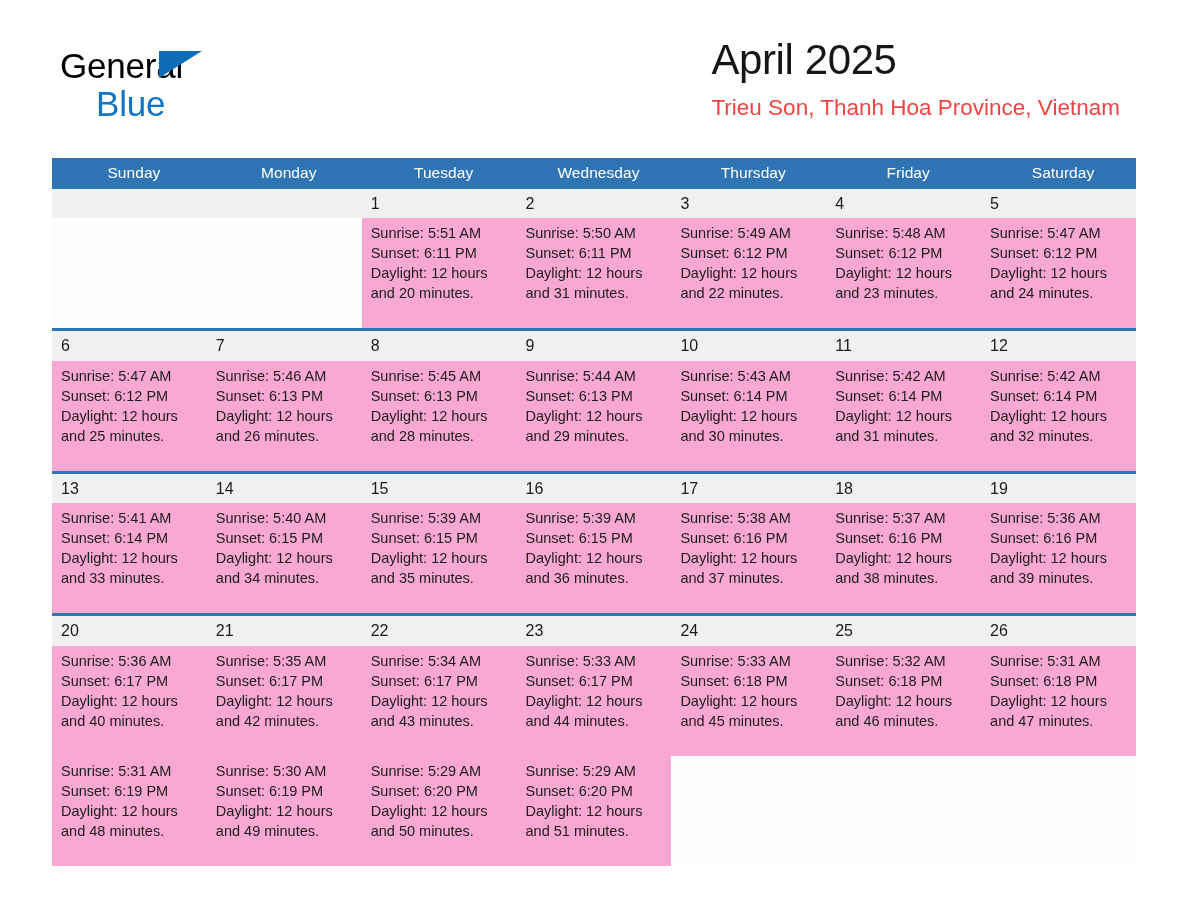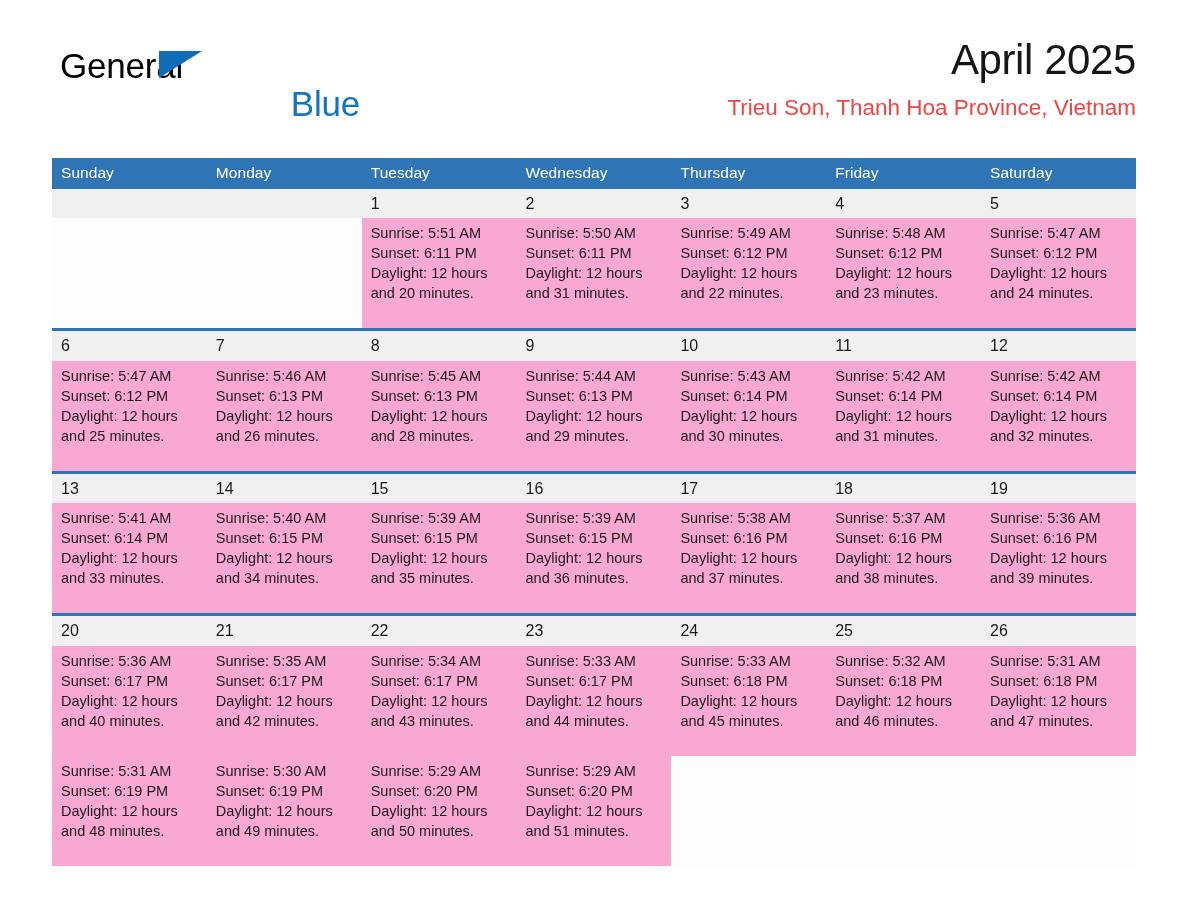--- a/index.html
+++ b/index.html
@@ -51,31 +51,29 @@
     left: 99px;
     top: 3px;
     width: 0;
     height: 0;
     border-top: 27px solid #0f6cb6;
     border-right: 43px solid transparent;
   }
   .brand-row2 {
     display: block;
     margin-top: 3px;
-    margin-left: 76px;
+    margin-left: 36px;
     font-size: 35px;
     color: #1275c4;
     letter-spacing: -0.2px;
-    text-align: right;
   }
   .title-block {
     position: absolute;
-    right: 0;
+    right: 16px;
     top: 38px;
-    text-align: right;
     margin-left: 39px;
   }
   .cal-title {
     font-size: 42px;
     font-weight: normal;
     color: #161616;
     letter-spacing: -0.4px;
     line-height: 1.05;
     margin: 0;
   }
@@ -100,21 +98,21 @@
   .calendar th, .calendar td {
     padding: 0;
     margin: 0;
     vertical-align: top;
   }
   .weekday-head th {
     background: #2f74b5;
     color: #ffffff;
     font-size: 15.5px;
     font-weight: normal;
-    text-align: left;
+    text-align: center;
     padding: 7px 0 8px 9px;
     line-height: 1;
     letter-spacing: 0.05px;
   }
   .daynum-row td {
     background: #f0f0f0;
     font-size: 16px;
     color: #1a1a1a;
     padding: 6px 0 6px 9px;
     line-height: 1.1;

